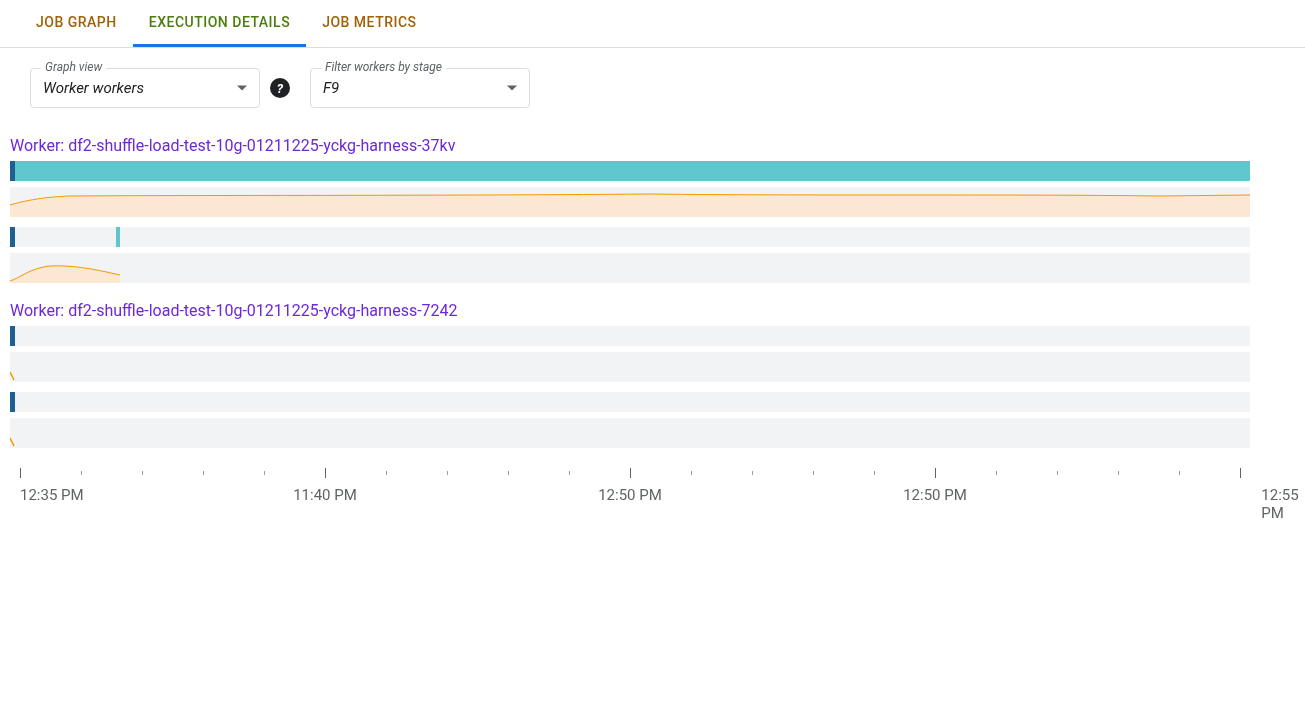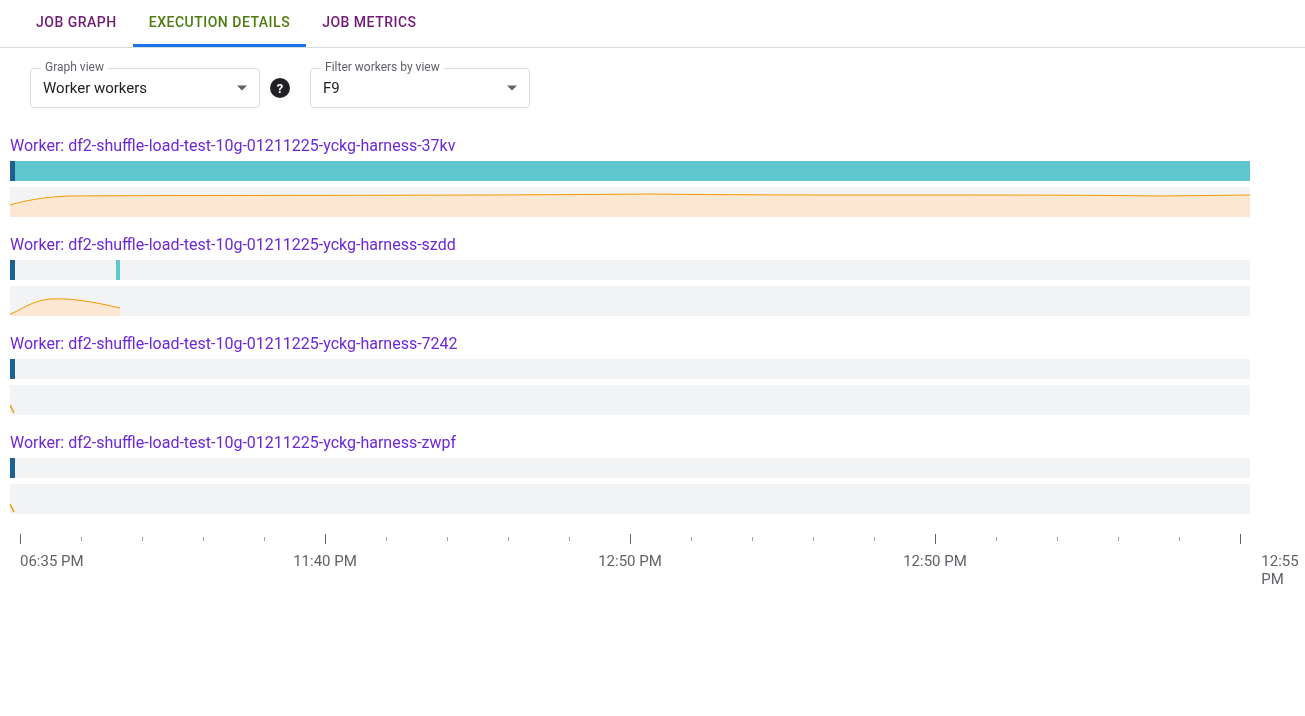--- a/index.html
+++ b/index.html
@@ -16,34 +16,35 @@
     .tabs {
       display: flex;
       border-bottom: 1px solid #dadce0;
       padding-left: 20px;
     }
     .tab {
       padding: 14px 16px;
       font-size: 14px;
       font-weight: 500;
       letter-spacing: 0.5px;
-      color: #701a75;
+      color: #a16207;
       cursor: pointer;
       border-bottom: 3px solid transparent;
       text-transform: uppercase;
     }
     .tab.active {
       color: #4d7c0f;
       border-bottom: 3px solid #1a73e8;
     }
     .controls {
       display: flex;
       align-items: center;
       padding: 20px 30px 10px 30px;
       gap: 20px;
+      font-style: italic;
     }
     .select-wrapper {
       position: relative;
       display: flex;
       align-items: center;
     }
     .select-box {
       border: 1px solid #dadce0;
       border-radius: 4px;
       padding: 10px 40px 10px 12px;
@@ -177,21 +178,21 @@
   <div class="select-wrapper">
     <div class="select-box">
       <span class="select-label">Graph view</span>
       <span>Worker workers</span>
       <span class="caret"></span>
     </div>
     <span class="help-icon">?</span>
   </div>
   <div class="select-wrapper">
     <div class="select-box narrow">
-      <span class="select-label">Filter workers by view</span>
+      <span class="select-label">Filter workers by stage</span>
       <span>F9</span>
       <span class="caret"></span>
     </div>
   </div>
 </div>
 
 <div class="chart-area" id="chart-area">
     <div class="worker-block">
       <div class="worker-title">Worker: df2-shuffle-load-test-10g-01211225-yckg-harness-37kv</div>
       <div class="bar-row">
@@ -199,21 +200,20 @@
         <div class="bar-light" style="left: 5px; width: 1235px;"></div>
       </div>
       <div class="spark-row">
         <svg width="1240" height="30">
           <path d="M0,18 C10,15 30,10 60,9 C200,8 400,9 640,7 C800,9 1000,7 1150,9 L1240,8 L1240,30 L0,30 Z" fill="#fce8d2" stroke="none"></path>
           <path d="M0,18 C10,15 30,10 60,9 C200,8 400,9 640,7 C800,9 1000,7 1150,9 L1240,8" fill="none" stroke="#f29900" stroke-width="1"></path>
         </svg>
       </div>
     </div>
     <div class="worker-block">
-      <div class="worker-title">Worker: df2-shuffle-load-test-10g-01211225-yckg-harness-szdd</div>
       <div class="bar-row">
         <div class="bar-dark" style="width: 5px;"></div>
         <div class="bar-light" style="left: 106px; width: 4px;"></div>
       </div>
       <div class="spark-row">
         <svg width="1240" height="30">
           <path d="M0,28 C10,25 20,15 40,13 C60,12 80,15 110,22 L110,30 L0,30 Z" fill="#fce8d2" stroke="none"></path>
           <path d="M0,28 C10,25 20,15 40,13 C60,12 80,15 110,22" fill="none" stroke="#f29900" stroke-width="1"></path>
         </svg>
       </div>
@@ -223,35 +223,34 @@
       <div class="bar-row">
         <div class="bar-dark" style="width: 5px;"></div>
       </div>
       <div class="spark-row">
         <svg width="1240" height="30">
           <path d="M0,20 L4,28" fill="none" stroke="#f29900" stroke-width="1.5"></path>
         </svg>
       </div>
     </div>
     <div class="worker-block">
-      <div class="worker-title">Worker: df2-shuffle-load-test-10g-01211225-yckg-harness-zwpf</div>
       <div class="bar-row">
         <div class="bar-dark" style="width: 5px;"></div>
       </div>
       <div class="spark-row">
         <svg width="1240" height="30">
           <path d="M0,20 L4,28" fill="none" stroke="#f29900" stroke-width="1.5"></path>
         </svg>
       </div>
     </div>
   </div>
 
 <div class="axis" id="axis">
     <div class="tick-major" style="left: 10px;"></div>
-    <div class="tick-label first" style="left: 10px;">06:35 PM</div>
+    <div class="tick-label first" style="left: 10px;">12:35 PM</div>
     <div class="tick-minor" style="left: 71px;"></div>
     <div class="tick-minor" style="left: 132px;"></div>
     <div class="tick-minor" style="left: 193px;"></div>
     <div class="tick-minor" style="left: 254px;"></div>
     <div class="tick-major" style="left: 315px;"></div>
     <div class="tick-label" style="left: 315px;">11:40 PM</div>
     <div class="tick-minor" style="left: 376px;"></div>
     <div class="tick-minor" style="left: 437px;"></div>
     <div class="tick-minor" style="left: 498px;"></div>
     <div class="tick-minor" style="left: 559px;"></div>

